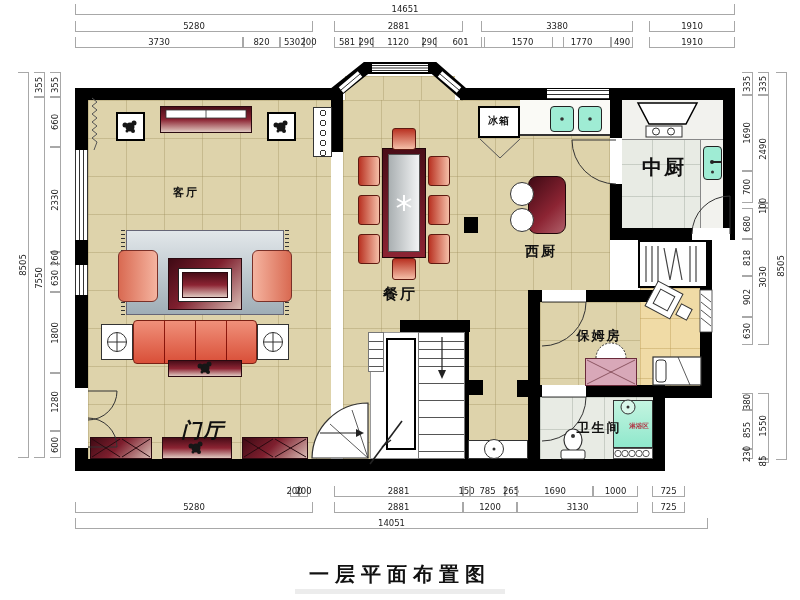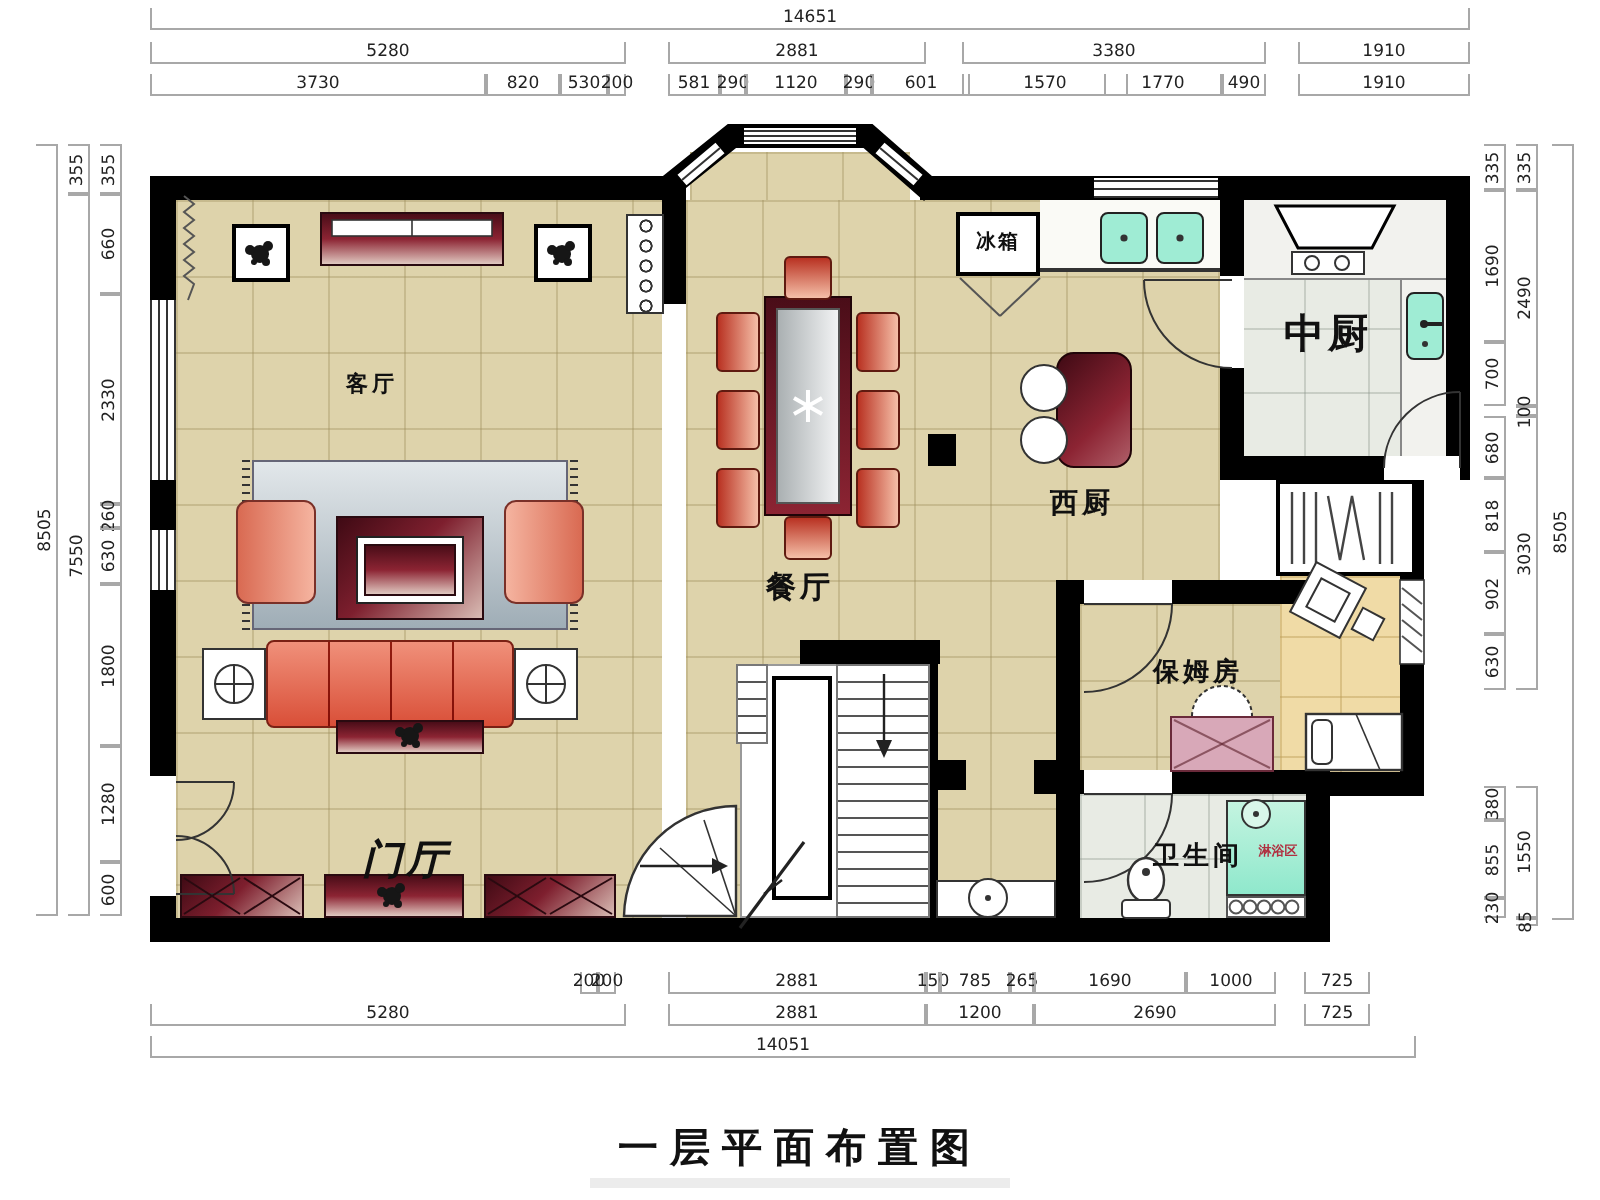--- a/index.html
+++ b/index.html
@@ -358,21 +358,21 @@
     <div class="dimh" style="left: 334px; width: 129px; top: 486px;">2881</div>
     <div class="dimh" style="left: 463px; width: 7px; top: 486px;">150</div>
     <div class="dimh" style="left: 470px; width: 35px; top: 486px;">785</div>
     <div class="dimh" style="left: 505px; width: 12px; top: 486px;">265</div>
     <div class="dimh" style="left: 517px; width: 76px; top: 486px;">1690</div>
     <div class="dimh" style="left: 593px; width: 45px; top: 486px;">1000</div>
     <div class="dimh" style="left: 652px; width: 33px; top: 486px;">725</div>
     <div class="dimh" style="left: 75px; width: 238px; top: 502px;">5280</div>
     <div class="dimh" style="left: 334px; width: 129px; top: 502px;">2881</div>
     <div class="dimh" style="left: 463px; width: 54px; top: 502px;">1200</div>
-    <div class="dimh" style="left: 517px; width: 121px; top: 502px;">2690</div>
+    <div class="dimh" style="left: 517px; width: 121px; top: 502px;">3130</div>
     <div class="dimh" style="left: 652px; width: 33px; top: 502px;">725</div>
     <div class="dimh" style="left: 75px; width: 633px; top: 518px;">14051</div>
     <div class="dimv" style="top: 72px; height: 25px; left: 50px;">
       <span>355</span>
     </div>
     <div class="dimv" style="top: 97px; height: 50px; left: 50px;">
       <span>660</span>
     </div>
     <div class="dimv" style="top: 147px; height: 105px; left: 50px;">
       <span>2330</span>

